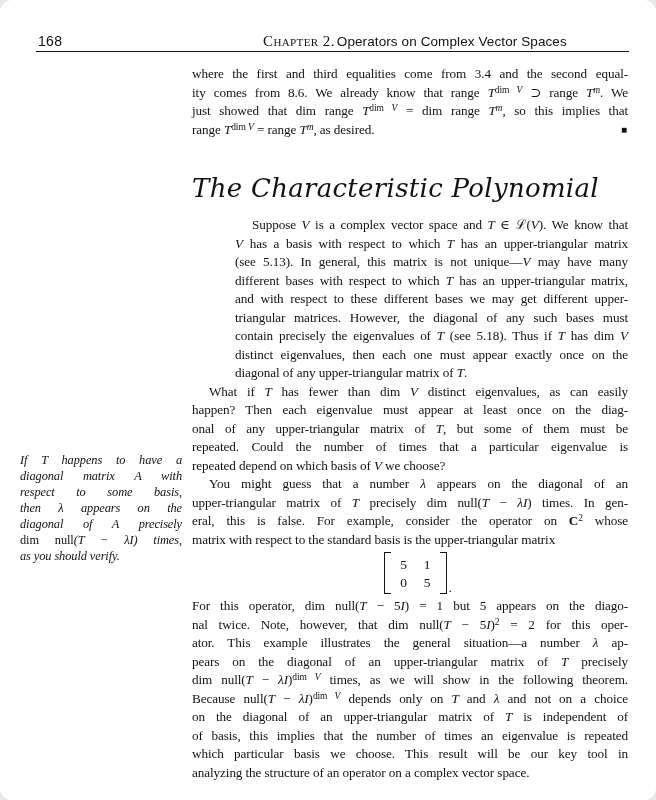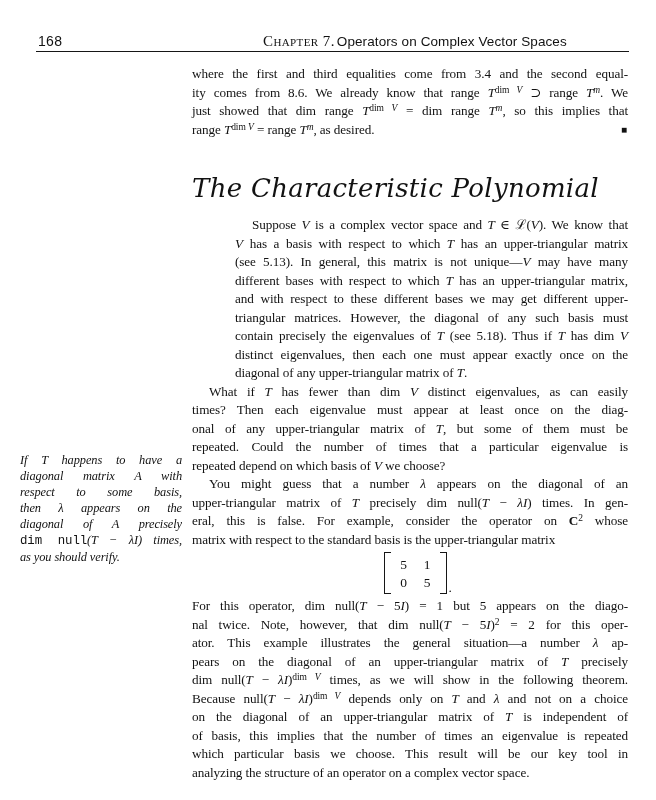--- a/index.html
+++ b/index.html
@@ -4,20 +4,21 @@
 <style>
   html,body { margin:0; padding:0; background:#e8e8e8; }
   .page {
     position:relative;
     width:656px; height:800px;
     margin:0 auto;
     background:#ffffff;
     color:#121212;
     font-family:"Liberation Serif","DejaVu Serif",serif;
     overflow:hidden;
+    border-radius:12px;
   }
 
   
   .page-number {
     position:absolute; left:38px; top:33px;
     font-family:"Liberation Sans","DejaVu Sans",sans-serif;
     font-size:14px; letter-spacing:0.3px;
   }
   .running-head {
     position:absolute; left:263px; top:32px;
@@ -38,21 +39,21 @@
   }
 
   
   .margin-note {
     position:absolute; left:20px; top:452px; width:162px;
     text-align:right;
     font-style:italic;
     font-size:12.4px; line-height:16px;
     letter-spacing:-0.1px;
   }
-  .margin-note .rm { font-style:normal;font-family:Liberation Mono, monospace; }
+  .margin-note .rm { font-style:normal; }
 
   
   .main {
     position:absolute; left:192px; top:65px; width:436px;
     font-size:13.2px; line-height:18.5px;
     letter-spacing:-0.1px;
     text-rendering:optimizeLegibility;
   }
   .para { position:relative; }
   .line {
@@ -99,21 +100,21 @@
   .matrix-period { align-self:flex-end; margin-left:2px; font-size:13.5px; line-height:13px; }
 </style>
 </head>
 <body>
 
 <div class="page">
 
   <div class="page-number">168</div>
 
   <div class="running-head">
-    <span class="chapter-label">Chapter 7.</span><span class="chapter-title">Operators on Complex Vector Spaces</span>
+    <span class="chapter-label">Chapter 2.</span><span class="chapter-title">Operators on Complex Vector Spaces</span>
   </div>
 
   <div class="head-rule"></div>
 
   <div class="margin-note">
       <div class="line">If <i>T</i> happens to have a</div>
       <div class="line">diagonal matrix <i>A</i> with</div>
       <div class="line">respect to some basis,</div>
       <div class="line">then <i>λ</i> appears on the</div>
       <div class="line">diagonal of <i>A</i> precisely</div>
@@ -134,29 +135,29 @@
     </div>
 
     <h1 class="section-heading">The Characteristic Polynomial</h1>
 
     <div class="para after-heading">
         <div class="line indent">Suppose <i>V</i> is a complex vector space and <i>T</i> ∈ ℒ(<i>V</i>). We know that</div>
         <div class="line"><i>V</i> has a basis with respect to which <i>T</i> has an upper-triangular matrix</div>
         <div class="line">(see 5.13). In general, this matrix is not unique—<i>V</i> may have many</div>
         <div class="line">different bases with respect to which <i>T</i> has an upper-triangular matrix,</div>
         <div class="line">and with respect to these different bases we may get different upper-</div>
-        <div class="line">triangular matrices. However, the diagonal of any such basis must</div>
+        <div class="line">triangular matrices. However, the diagonal of any such bases must</div>
         <div class="line">contain precisely the eigenvalues of <i>T</i> (see 5.18). Thus if <i>T</i> has dim <i>V</i></div>
         <div class="line">distinct eigenvalues, then each one must appear exactly once on the</div>
         <div class="line last">diagonal of any upper-triangular matrix of <i>T</i>.</div>
       </div>
 
     <div class="para">
         <div class="line indent">What if <i>T</i> has fewer than dim <i>V</i> distinct eigenvalues, as can easily</div>
-        <div class="line">times? Then each eigenvalue must appear at least once on the diag-</div>
+        <div class="line">happen? Then each eigenvalue must appear at least once on the diag-</div>
         <div class="line">onal of any upper-triangular matrix of <i>T</i>, but some of them must be</div>
         <div class="line">repeated. Could the number of times that a particular eigenvalue is</div>
         <div class="line last">repeated depend on which basis of <i>V</i> we choose?</div>
       </div>
 
     <div class="para">
         <div class="line indent">You might guess that a number <i>λ</i> appears on the diagonal of an</div>
         <div class="line">upper-triangular matrix of <i>T</i> precisely dim null(<i>T</i> − <i>λI</i>) times. In gen-</div>
         <div class="line">eral, this is false. For example, consider the operator on <b>C</b><sup>2</sup> whose</div>
         <div class="line last">matrix with respect to the standard basis is the upper-triangular matrix</div>

